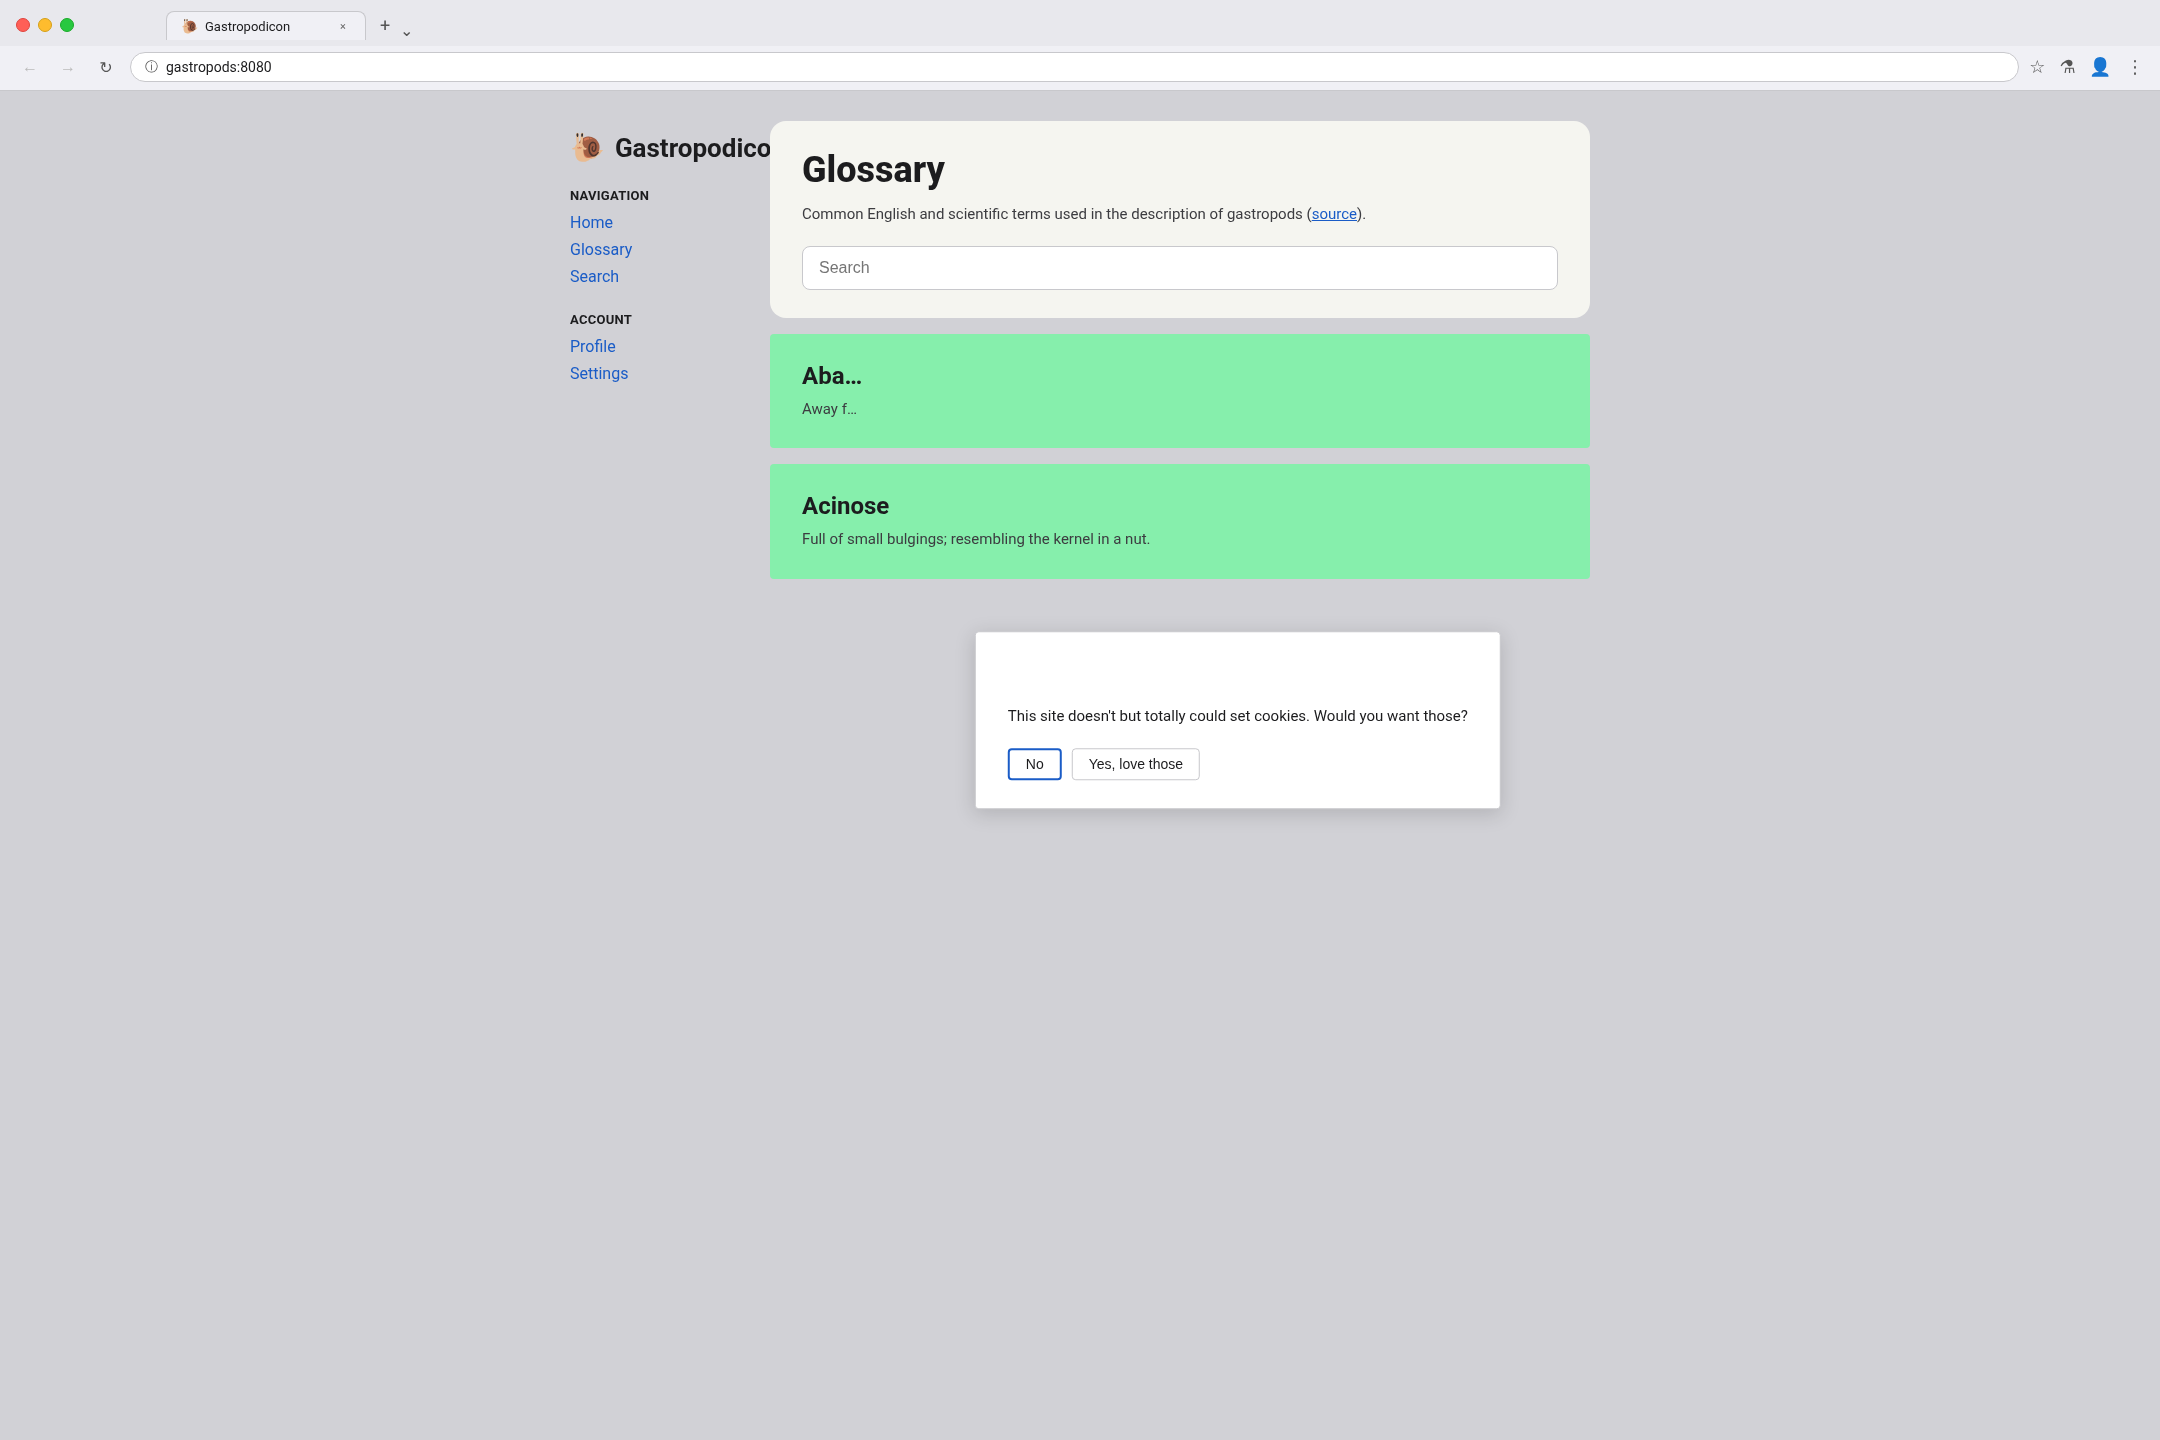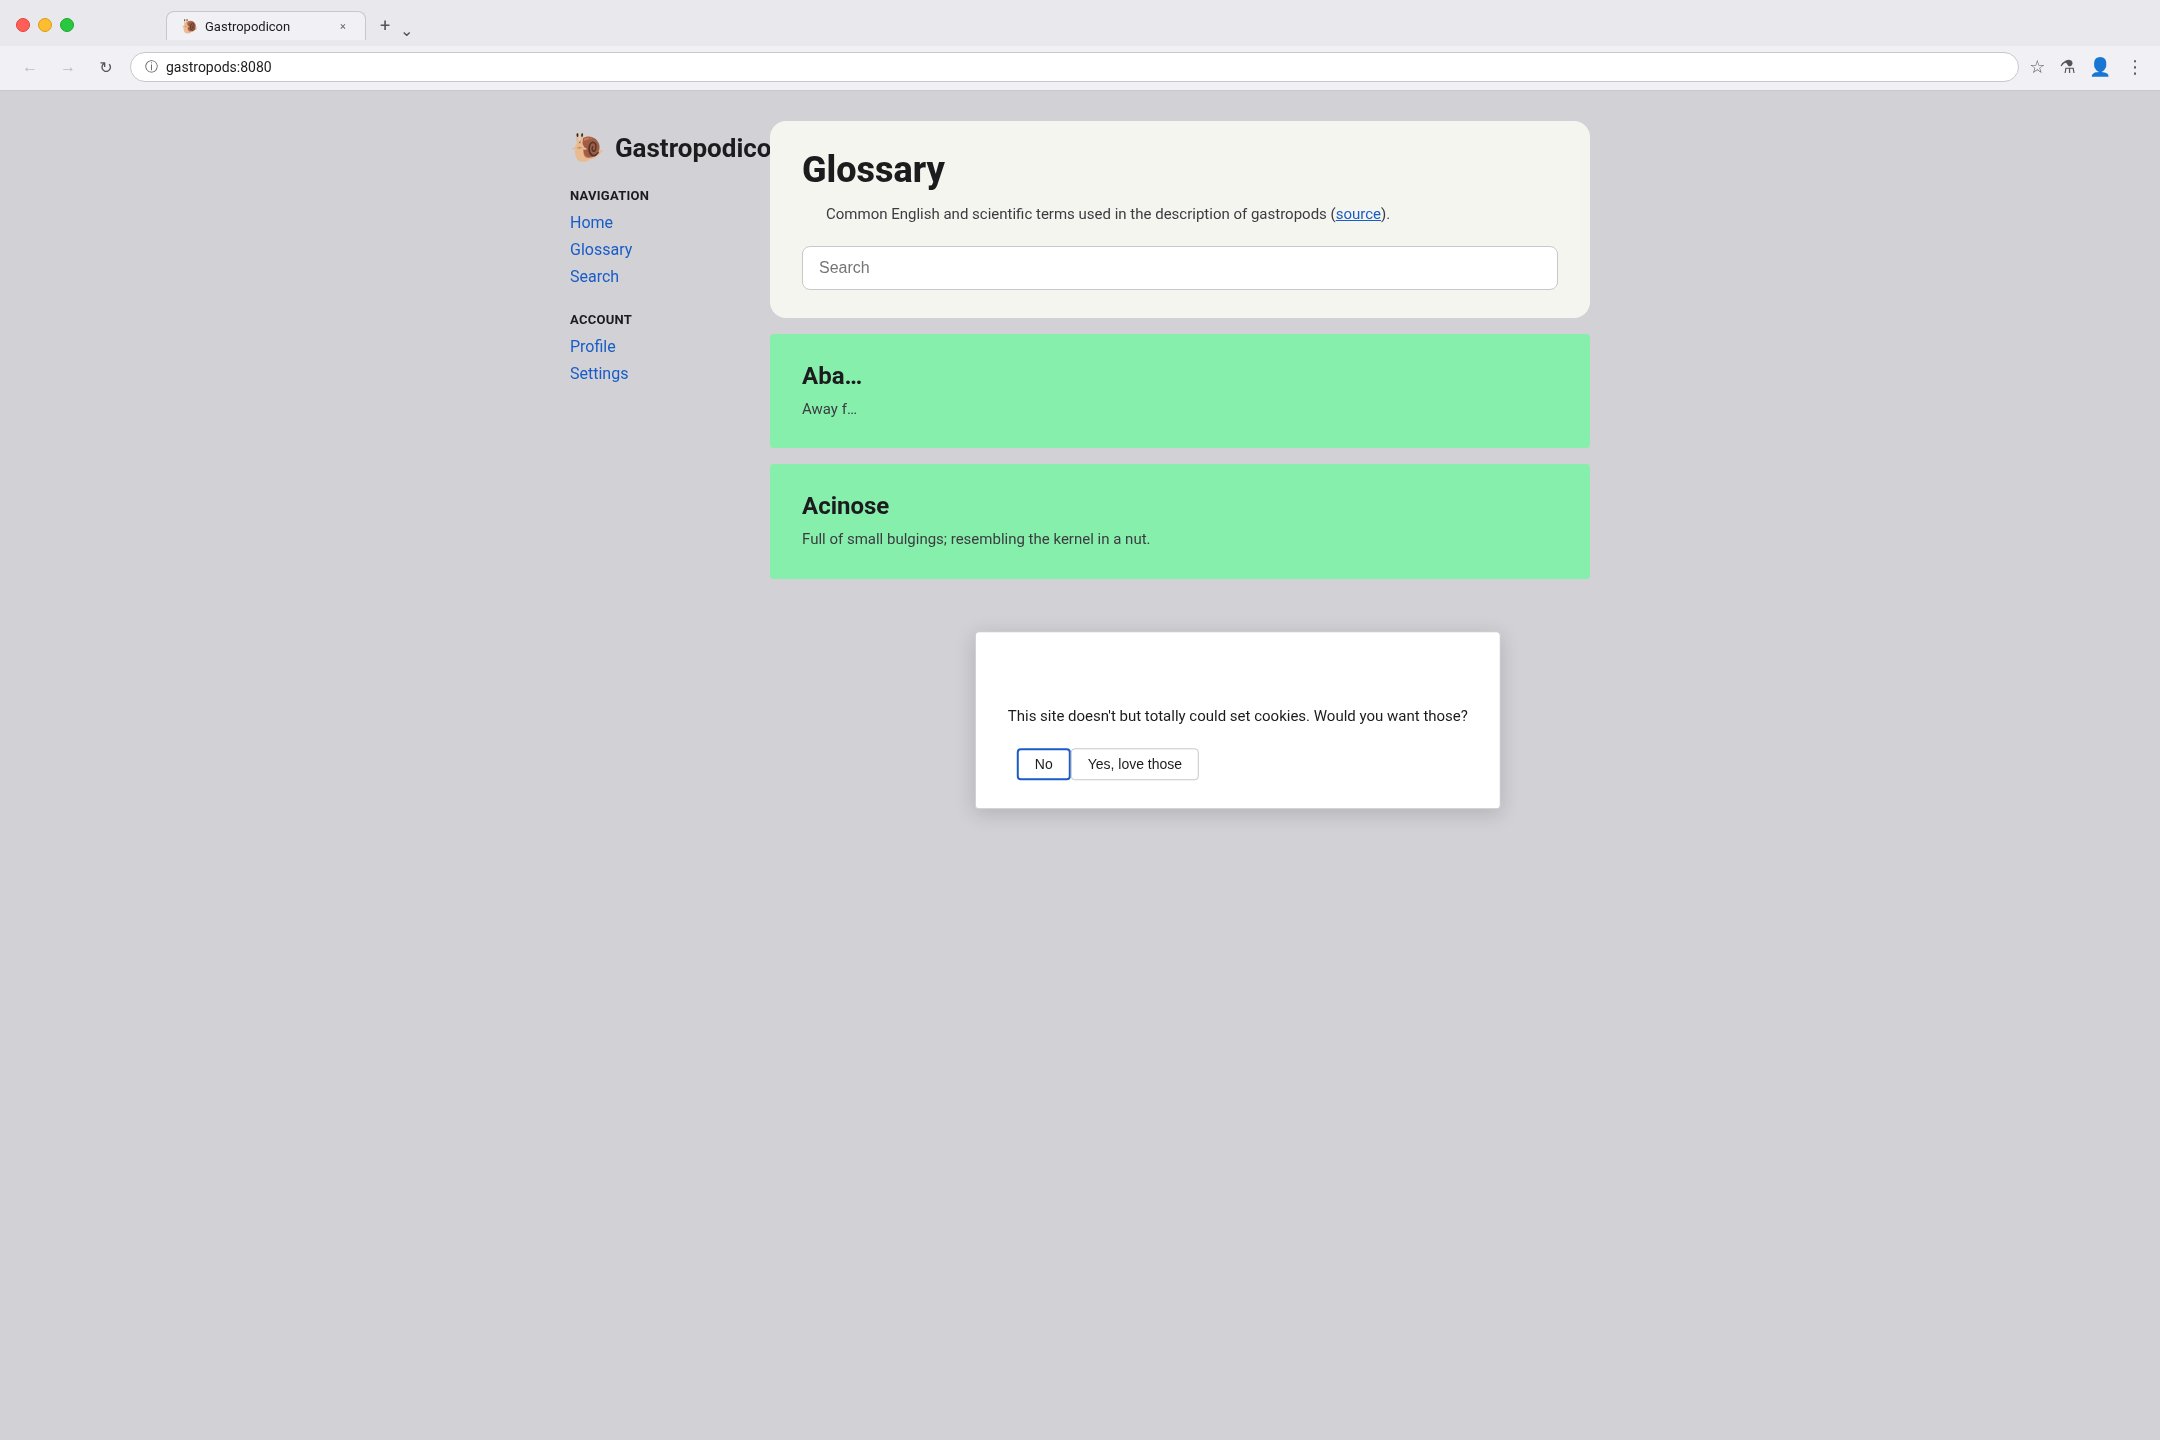--- a/index.html
+++ b/index.html
@@ -241,21 +241,20 @@
       font-weight: 800;
       color: #1c1c1e;
       margin-bottom: 12px;
     }
 
     .glossary-desc {
       font-size: 15px;
       color: #3c3c40;
       margin-bottom: 20px;
       line-height: 1.5;
-      margin-left: 24px;
     }
 
     .glossary-desc a {
       color: #1a5cc7;
     }
 
     .search-input {
       width: 100%;
       padding: 12px 16px;
       font-size: 16px;
@@ -302,21 +301,21 @@
     .cookie-message {
       font-size: 15px;
       color: #1c1c1e;
       margin-bottom: 20px;
       line-height: 1.5;
       margin-top: 45px;
     }
 
     .cookie-buttons {
       display: flex;
-      margin-left: 9px;
+      gap: 10px;
     }
 
     .btn-no {
       padding: 6px 16px;
       font-size: 14px;
       border: 2px solid #1a5cc7;
       border-radius: 4px;
       background: white;
       color: #1c1c1e;
       cursor: pointer;

